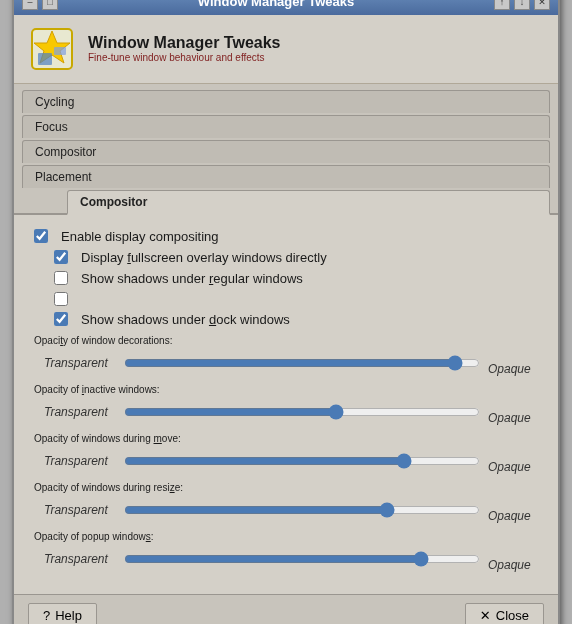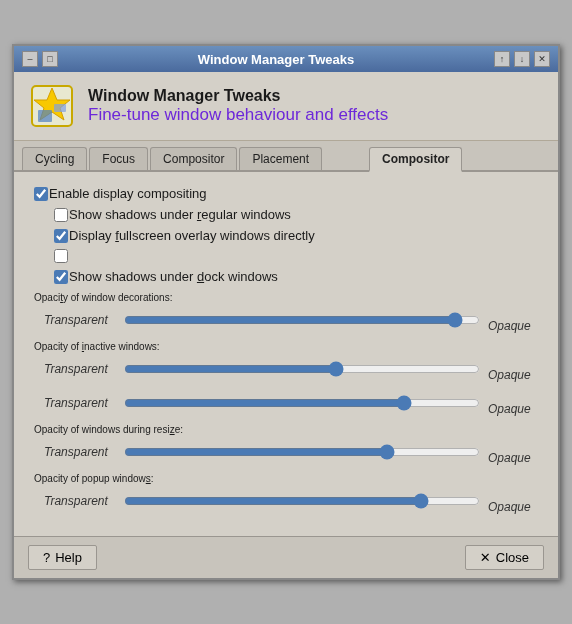--- a/index.html
+++ b/index.html
@@ -71,29 +71,30 @@
     .header-icon svg {
       width: 48px;
       height: 48px;
     }
     .header-text h2 {
       font-size: 16px;
       font-weight: bold;
       color: #1a1a1a;
     }
     .header-text p {
-      font-size: 17px;
-      color: #6d28d9;
+      font-size: 10px;
+      color: #7f1d1d;
     }
     .tabs {
       display: flex;
       background: #c8c4bc;
       padding: 6px 8px 0 8px;
       gap: 2px;
       border-bottom: 2px solid #9a9690;
+      flex-direction: column;
     }
     .tab {
       padding: 4px 12px;
       background: #c0bcb4;
       border: 1px solid #9a9690;
       border-bottom: none;
       cursor: pointer;
       font-size: 12px;
       color: #222;
       border-radius: 3px 3px 0 0;
@@ -106,21 +107,21 @@
       z-index: 1;
       margin-left: 45px;
     }
     .content {
       background: #d4d0c8;
       padding: 14px 20px;
     }
     .checkbox-row {
       display: flex;
       align-items: center;
-      gap: 1px;
+      gap: 13px;
       margin-bottom: 6px;
     }
     .checkbox-row input[type="checkbox"] {
       width: 14px;
       height: 14px;
       cursor: pointer;
       accent-color: #4a7ab5;
     }
     .checkbox-row label {
       font-size: 13px;
@@ -228,27 +229,27 @@
   <div class="content">
 
     <div class="checkbox-row">
       <input type="checkbox" id="enable_compositing" checked="" style="">
       <label for="enable_compositing">Enable display compositing</label>
     </div>
 
     <div class="indent">
 
       <div class="checkbox-row">
+        <input type="checkbox" id="opt_fullscreen" checked="" style="">
+        <label for="opt_fullscreen">Display <u>f</u>ullscreen overlay windows directly</label>
+      </div>
+
+      <div class="checkbox-row">
         <input type="checkbox" id="opt_shadow_regular" style="">
         <label for="opt_shadow_regular">Show shadows under <u>r</u>egular windows</label>
-      </div>
-
-      <div class="checkbox-row">
-        <input type="checkbox" id="opt_fullscreen" checked="" style="">
-        <label for="opt_fullscreen">Display <u>f</u>ullscreen overlay windows directly</label>
       </div>
 
       <div class="checkbox-row">
         <input type="checkbox" id="opt_shadow_popup" style="">
       </div>
 
       <div class="checkbox-row">
         <input type="checkbox" id="opt_shadow_dock" checked="" style="">
         <label for="opt_shadow_dock">Show shadows under <u>d</u>ock windows</label>
       </div>
@@ -261,20 +262,21 @@
       <span class="slider-label right">Opaque</span>
     </div>
 
     <div class="section-label">Opacity of <u>i</u>nactive windows:</div>
     <div class="slider-row">
       <span class="slider-label">Transparent</span>
       <input type="range" min="0" max="100" value="60" style="">
       <span class="slider-label right">Opaque</span>
     </div>
 
+    <div class="section-label">Opacity of windows during <u>m</u>ove:</div>
     <div class="slider-row">
       <span class="slider-label">Transparent</span>
       <input type="range" min="0" max="100" value="80" style="">
       <span class="slider-label right">Opaque</span>
     </div>
 
     <div class="section-label">Opacity of windows during resi<u>z</u>e:</div>
     <div class="slider-row">
       <span class="slider-label">Transparent</span>
       <input type="range" min="0" max="100" value="75" style="">

